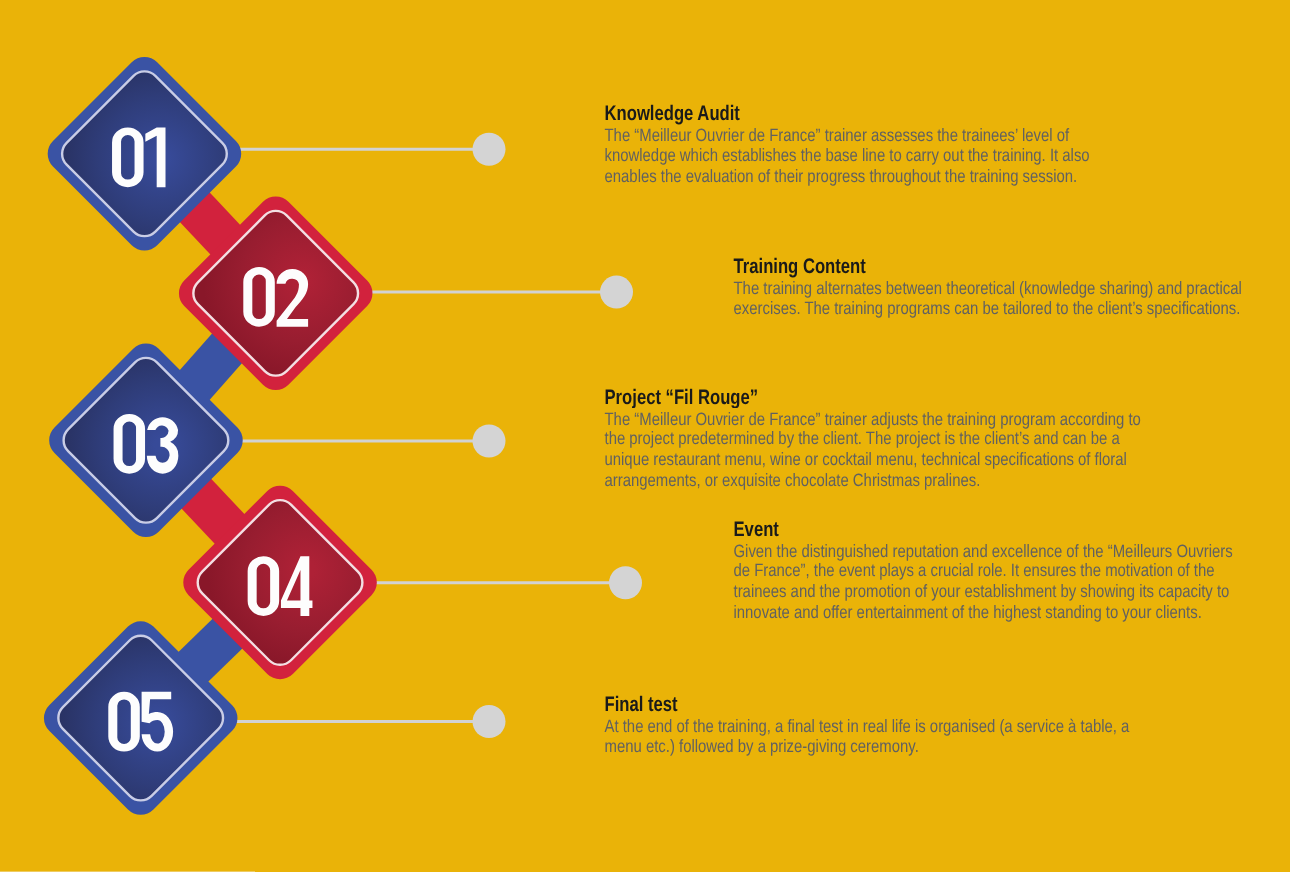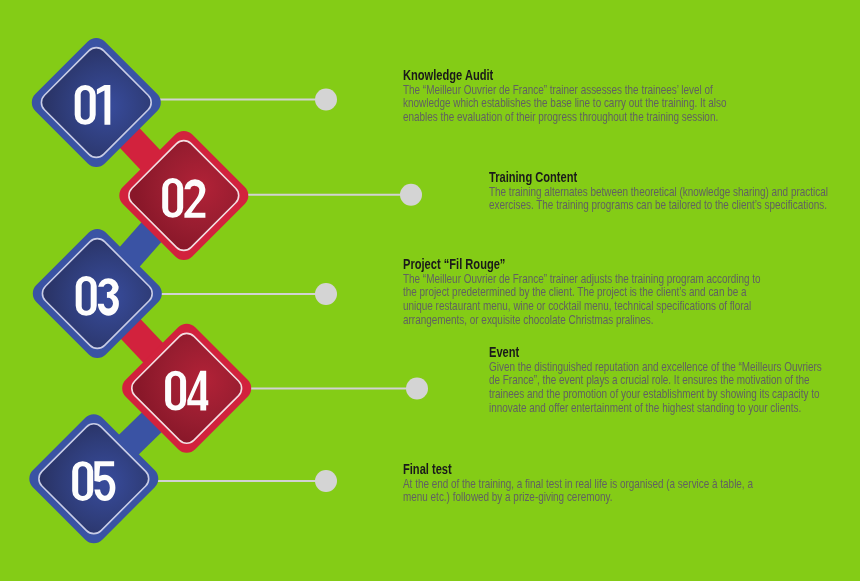--- a/index.html
+++ b/index.html
@@ -3,21 +3,21 @@
 <meta charset="utf-8">
 <title>Training Process Steps</title>
 <style>
   html,body{margin:0;padding:0;}
   body{
     width:860px;height:581px;background:#f5f5f5;
     font-family:"Liberation Sans",sans-serif;
     overflow:hidden;
     -webkit-font-smoothing:antialiased;
   }
-  #stage{position:relative;width:860px;height:581px;background:#84cc16;}
+  #stage{position:relative;width:860px;height:581px;background:#eab308;}
   #art{position:absolute;left:0;top:0;width:860px;height:581px;}
   .txtblock{position:absolute;transform-origin:0 0;line-height:0;}
   .step-title{
     margin:0;padding:0;
     display:block;transform-origin:0 0;
     font-size:14.0px;font-weight:bold;color:#1a1a1a;
     letter-spacing:0px;
     line-height:16.9px;
     white-space:nowrap;
   }

